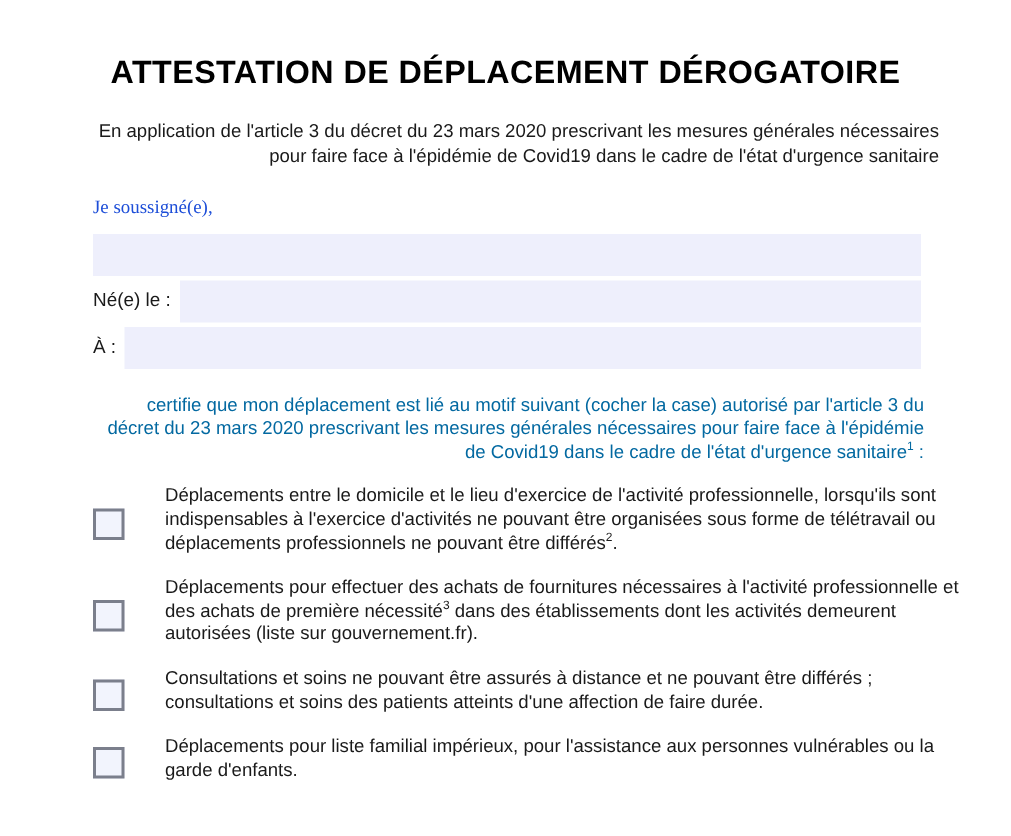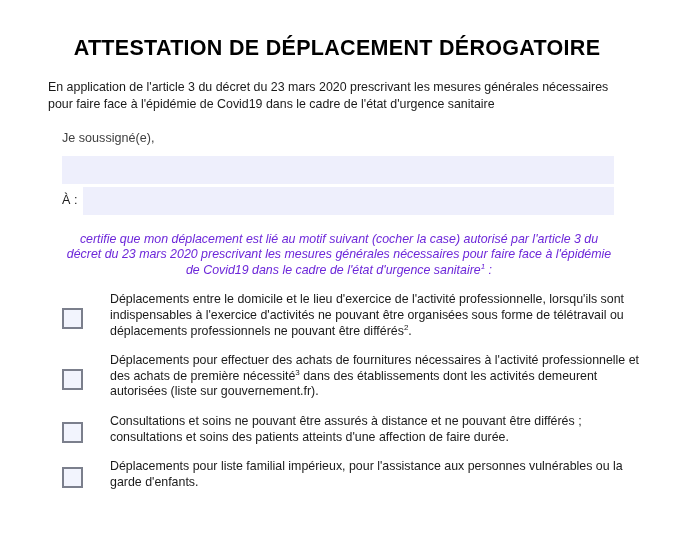--- a/index.html
+++ b/index.html
@@ -33,38 +33,39 @@
     letter-spacing: 0.3px;
     color: #000000;
     margin: 0;
     padding: 37px 20px 0 20px;
     line-height: 1.1;
     font-stretch: condensed;
   }
 
   
   .intro {
-    text-align: left;
+    text-align: right;
     font-size: 12.4px;
     line-height: 17px;
     color: #1a1a1a;
     margin: 0;
     padding: 18px 48px 0 48px;
   }
 
   
   .form-block {
     margin-top: 17px;
     padding: 0 60px 0 62px;
   }
   .declare-line {
     font-size: 12.6px;
     line-height: 16px;
-    color: #404040;
+    color: #1d4ed8;
     margin: 0 0 10px 0;
+    font-family: Liberation Serif, serif;
   }
   .field-row {
     display: flex;
     align-items: stretch;
     margin-bottom: 5px;
     height: 26px;
   }
   .field-label {
     font-size: 12.6px;
     line-height: 26px;
@@ -77,25 +78,24 @@
     flex: 1 1 auto;
     background: #eeeffc;
     border: none;
     height: 26px;
   }
 
   
   .certify {
     font-size: 12.4px;
     line-height: 15.6px;
-    color: #6d28d9;
+    color: #0369a1;
     margin: 0;
     padding: 14px 58px 0 62px;
-    text-align: center;
-    font-style: italic;
+    text-align: right;
   }
   sup {
     font-size: 8px;
     vertical-align: super;
     line-height: 0;
   }
 
   
   .reasons {
     margin: 0;
@@ -134,20 +134,24 @@
   <p class="intro">En application de l'article 3 du décret du 23 mars 2020 prescrivant les mesures générales nécessaires pour faire face à l'épidémie de Covid19 dans le cadre de l'état d'urgence sanitaire</p>
 
   <div class="form-block">
 
     <div class="declare-line">Je soussigné(e),</div>
 
     <div class="field-row">
       <input class="field-input" type="text" value="" style="">
     </div>
 
+    <div class="field-row">
+      <span class="field-label">Né(e) le :</span>
+      <input class="field-input" type="text" value="" style="">
+    </div>
 
     <div class="field-row">
       <span class="field-label">À :</span>
       <input class="field-input" type="text" value="" style="">
     </div>
 
 
   </div>
 
   <p class="certify">

